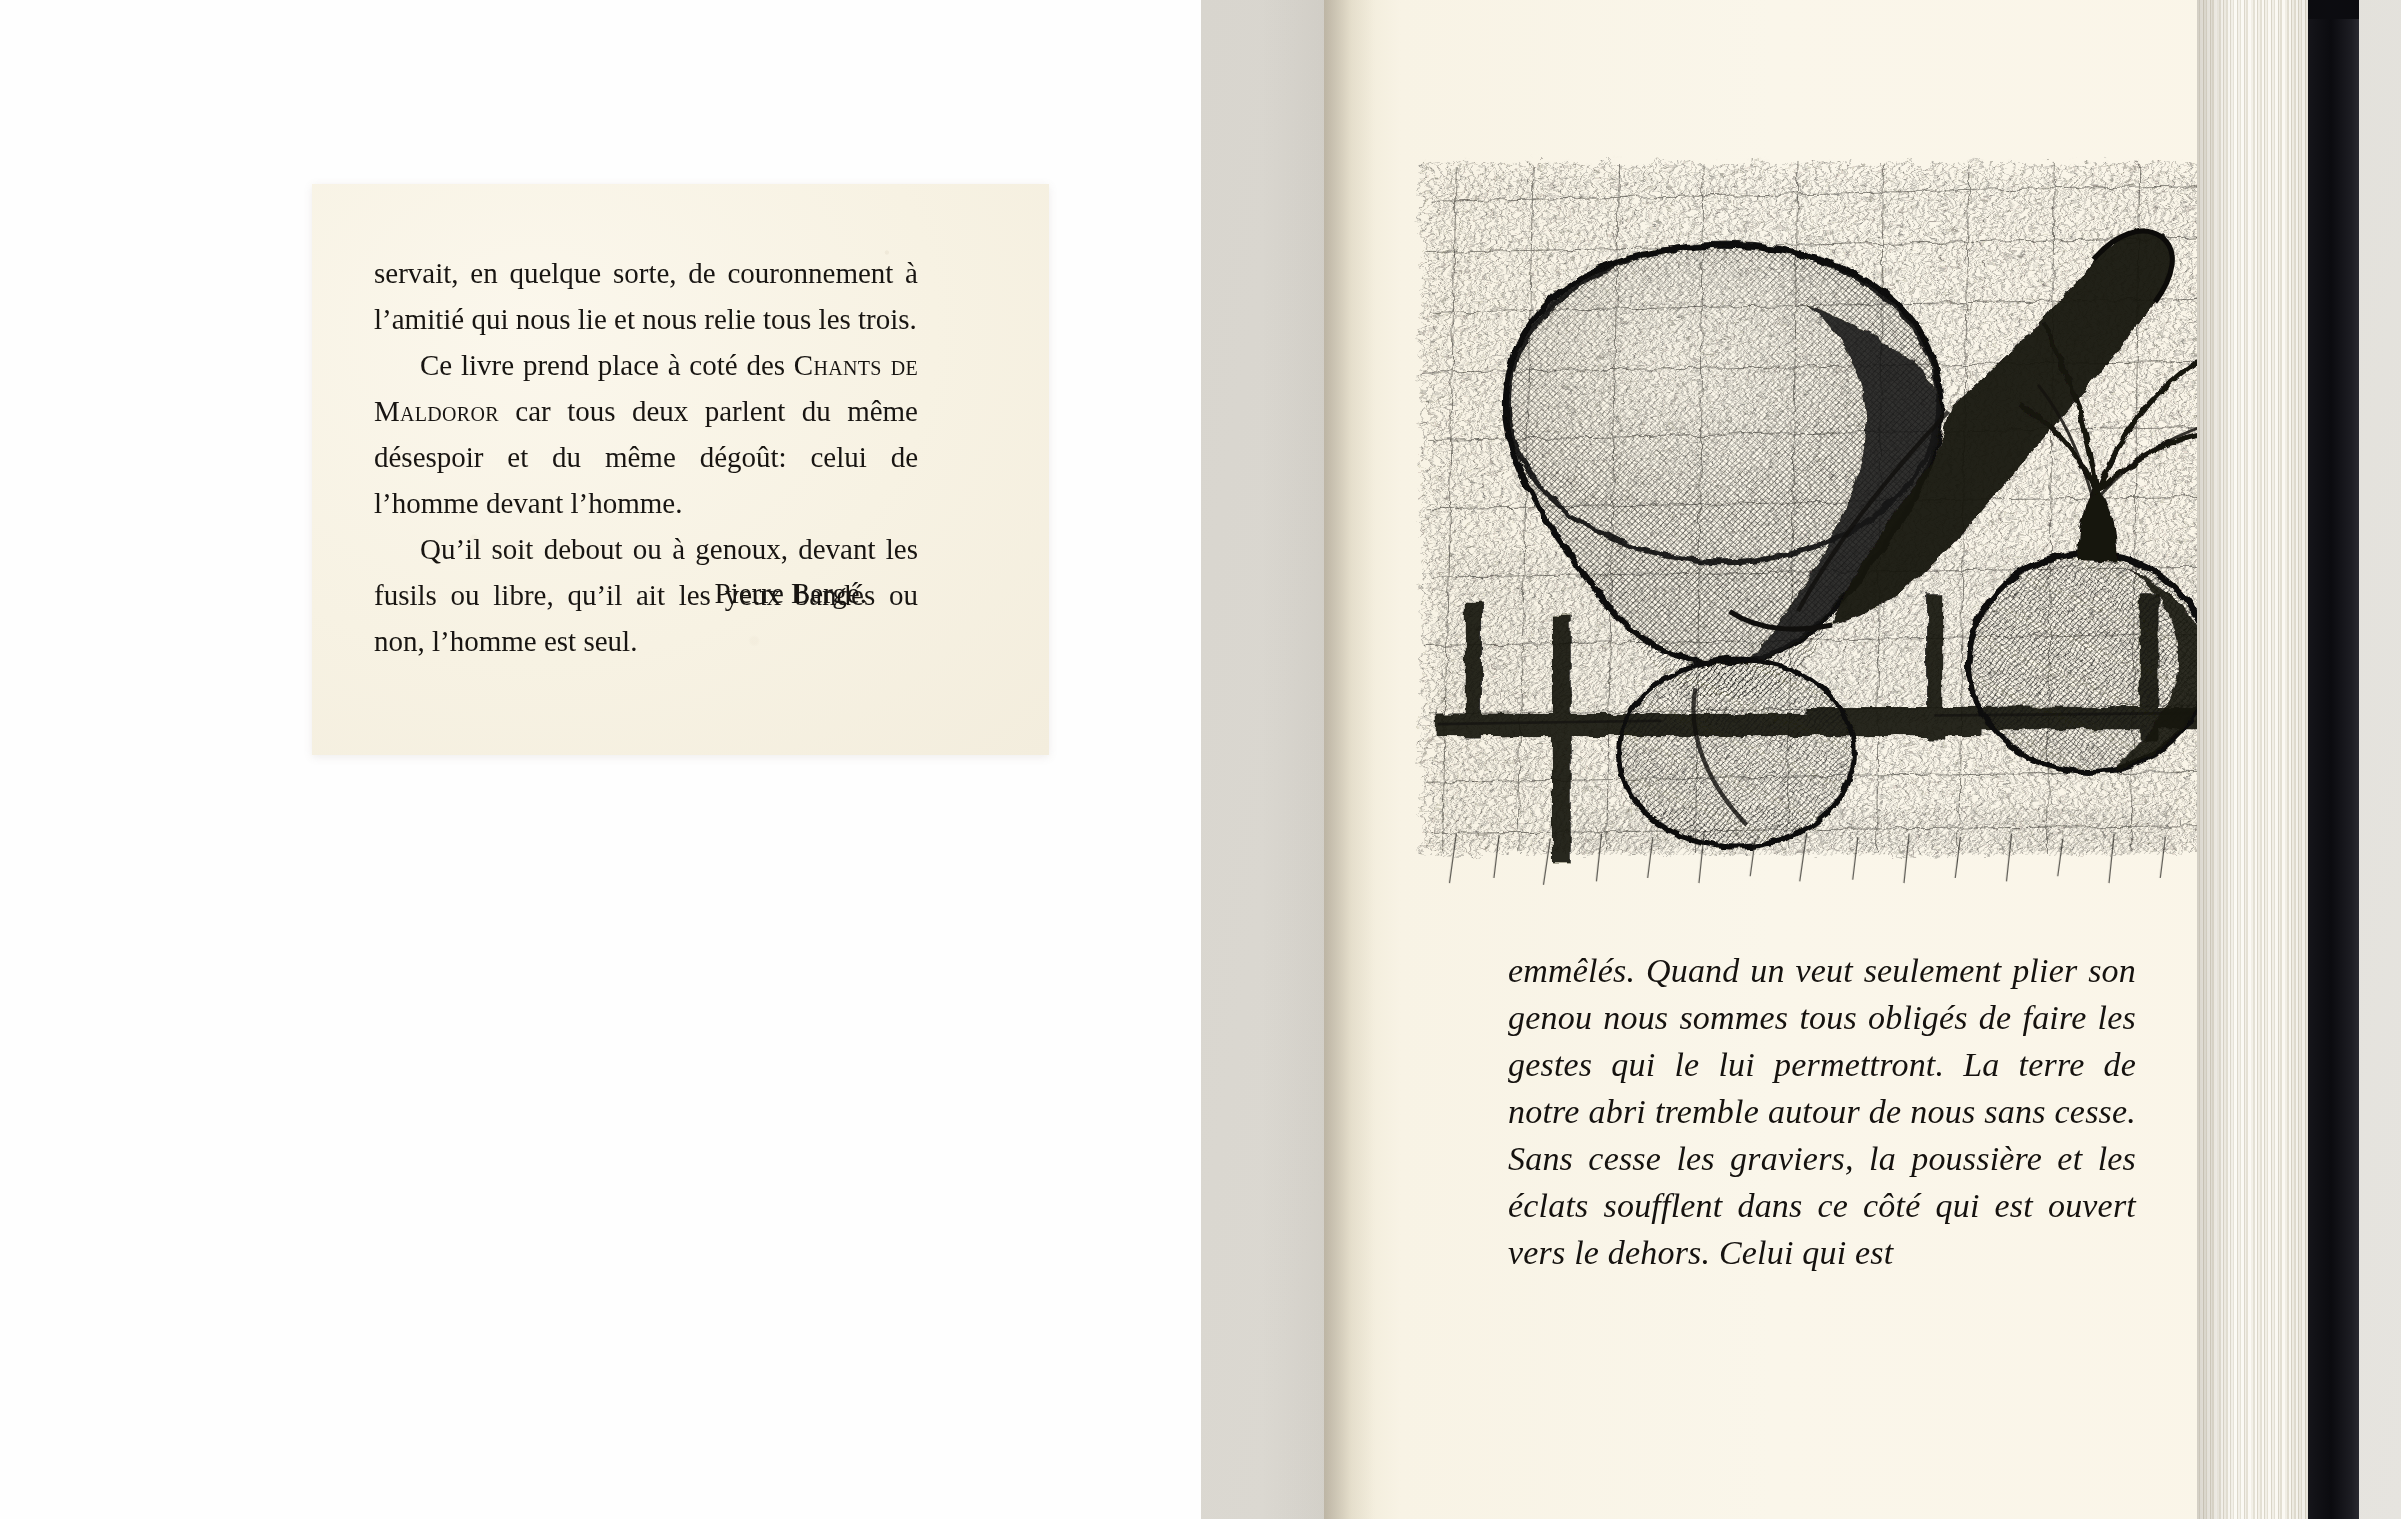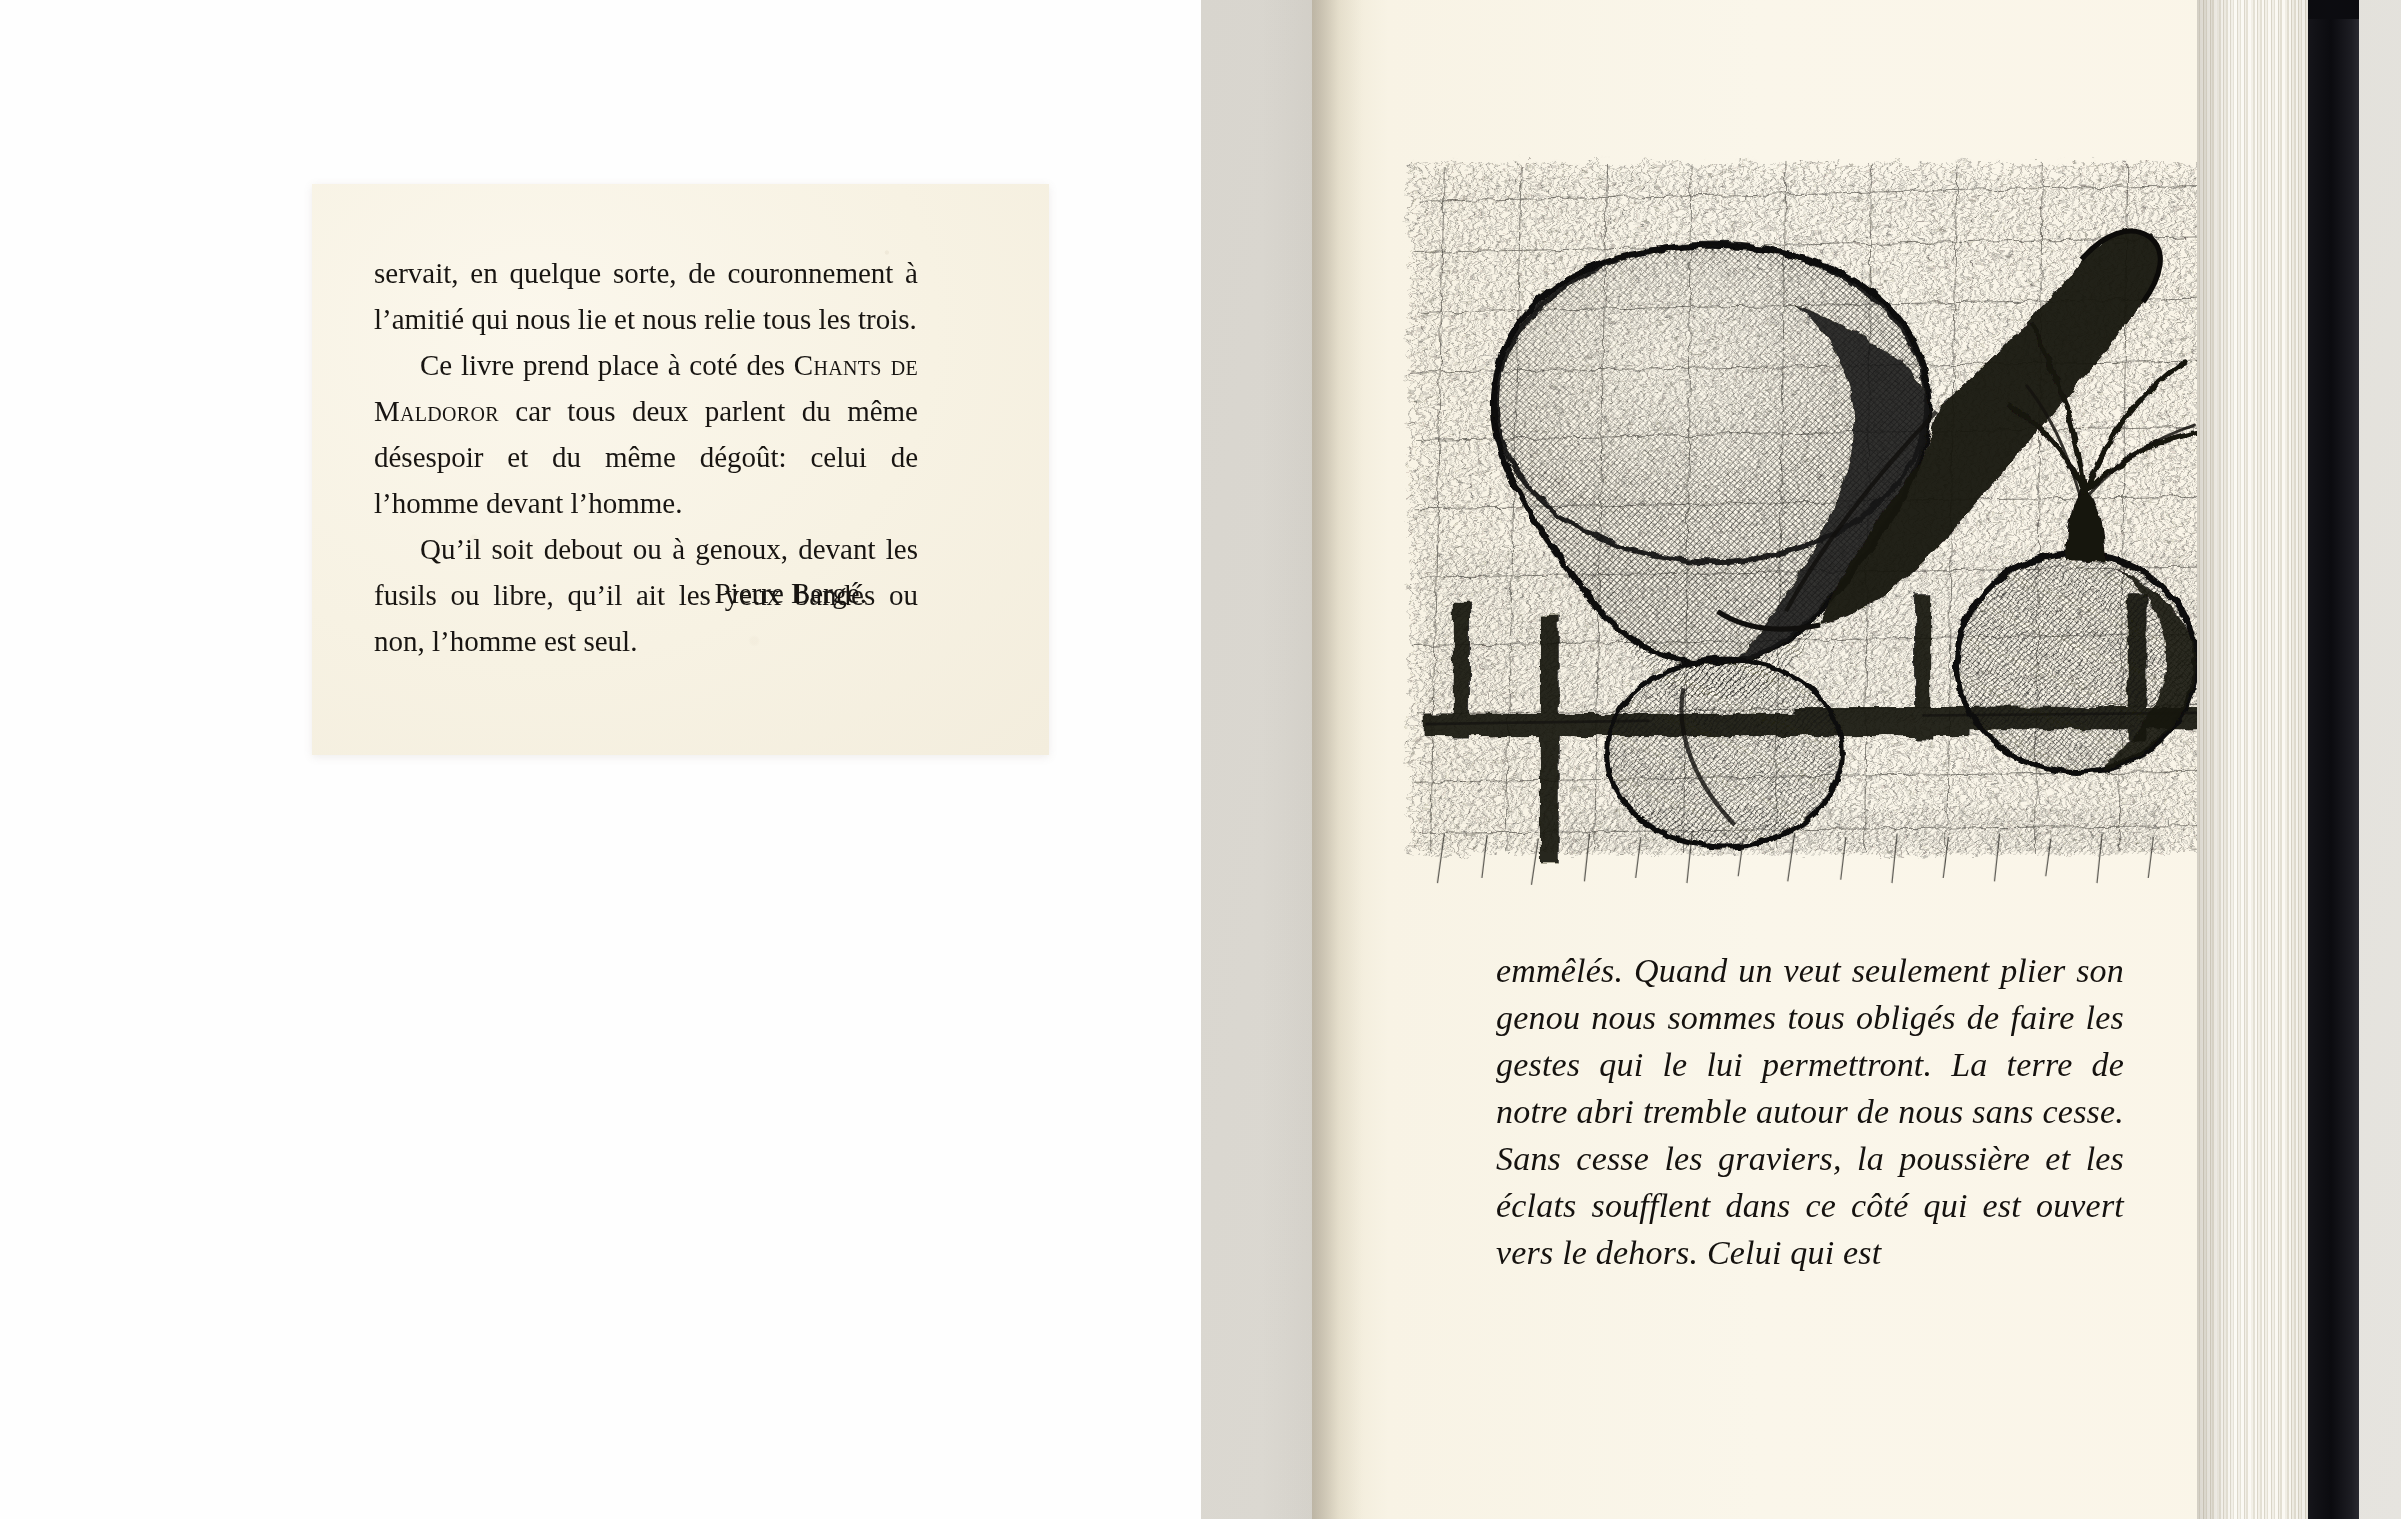--- a/index.html
+++ b/index.html
@@ -94,21 +94,21 @@
   .book-shadow {
     position: absolute;
     left: 60px; top: 0;
     width: 205px; height: 1519px;
     background: linear-gradient(90deg, rgba(120,115,105,0.00) 0%, rgba(120,115,105,0.18) 65%, rgba(90,85,78,0.30) 100%);
   }
 
   
   .page {
     position: absolute;
-    left: 111px; top: 0;
+    left: 123px; top: 0;
     width: 996px; height: 1519px;
     background:
       linear-gradient(90deg, #ddd7c9 0px, #f0ead8 26px, #f8f3e5 77px, #faf6ea 45%, #faf5e8 100%);
   }
   .page-gutter {
     position: absolute;
     left: 0; top: 0;
     width: 51px; height: 100%;
     background: linear-gradient(90deg, rgba(150,140,120,0.45) 0%, rgba(180,170,148,0.18) 55%, rgba(255,255,255,0) 100%);
   }

